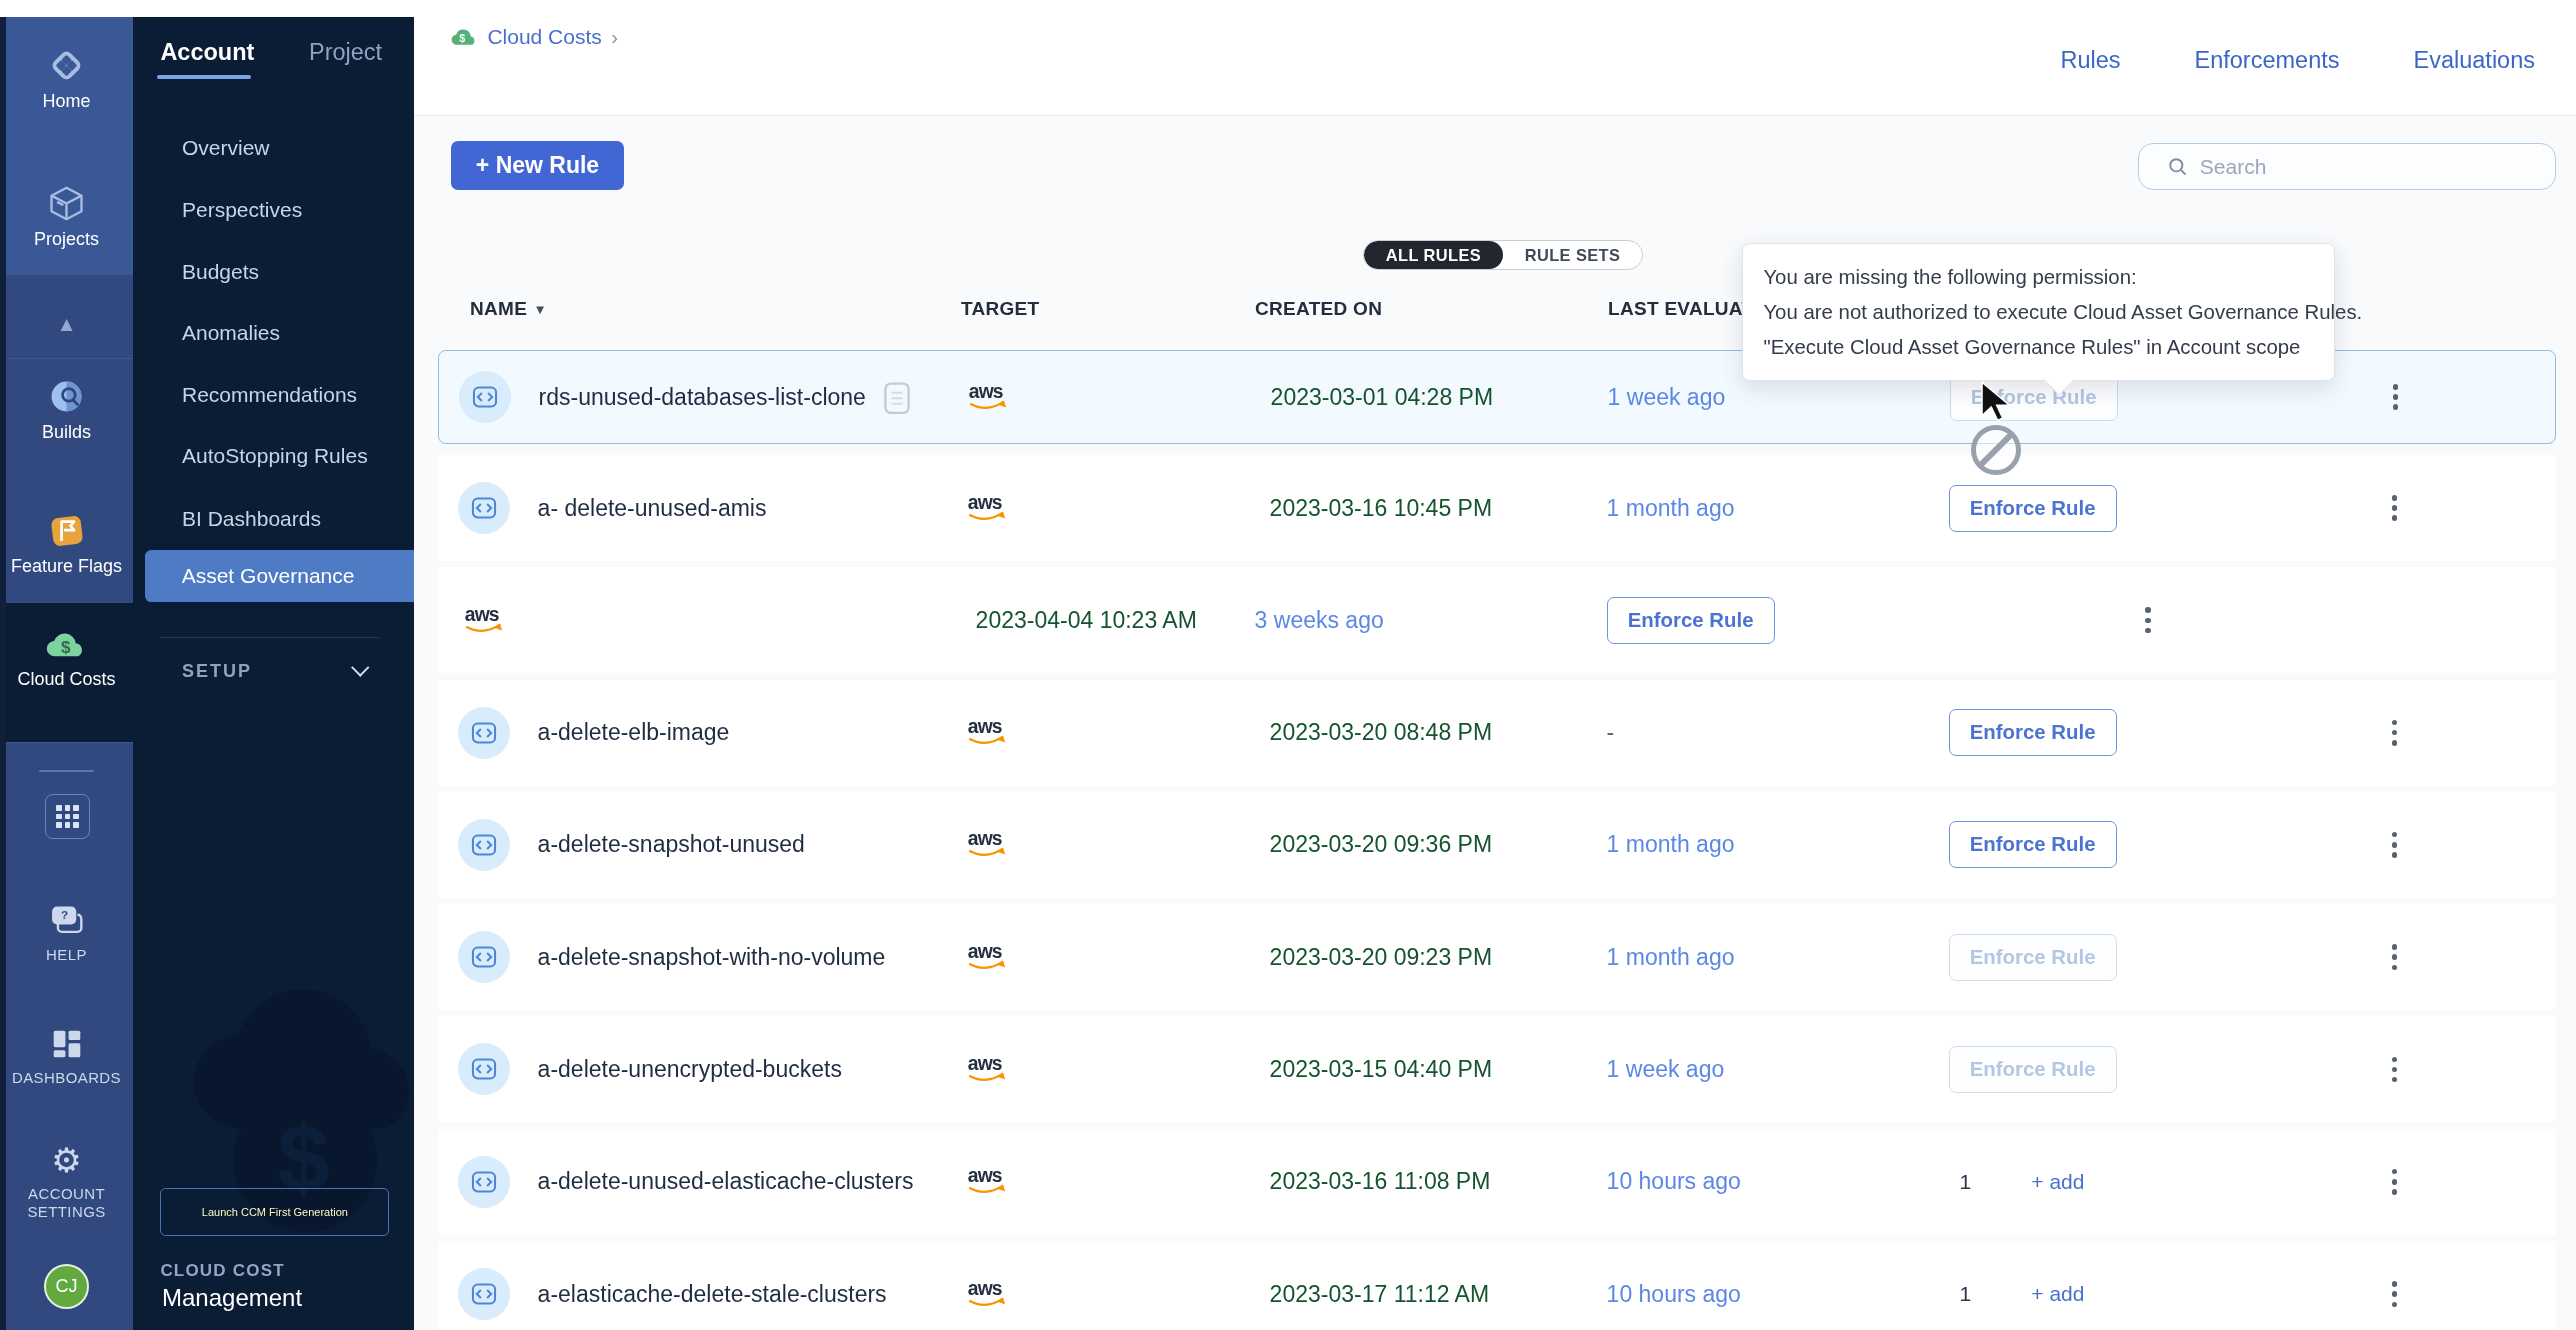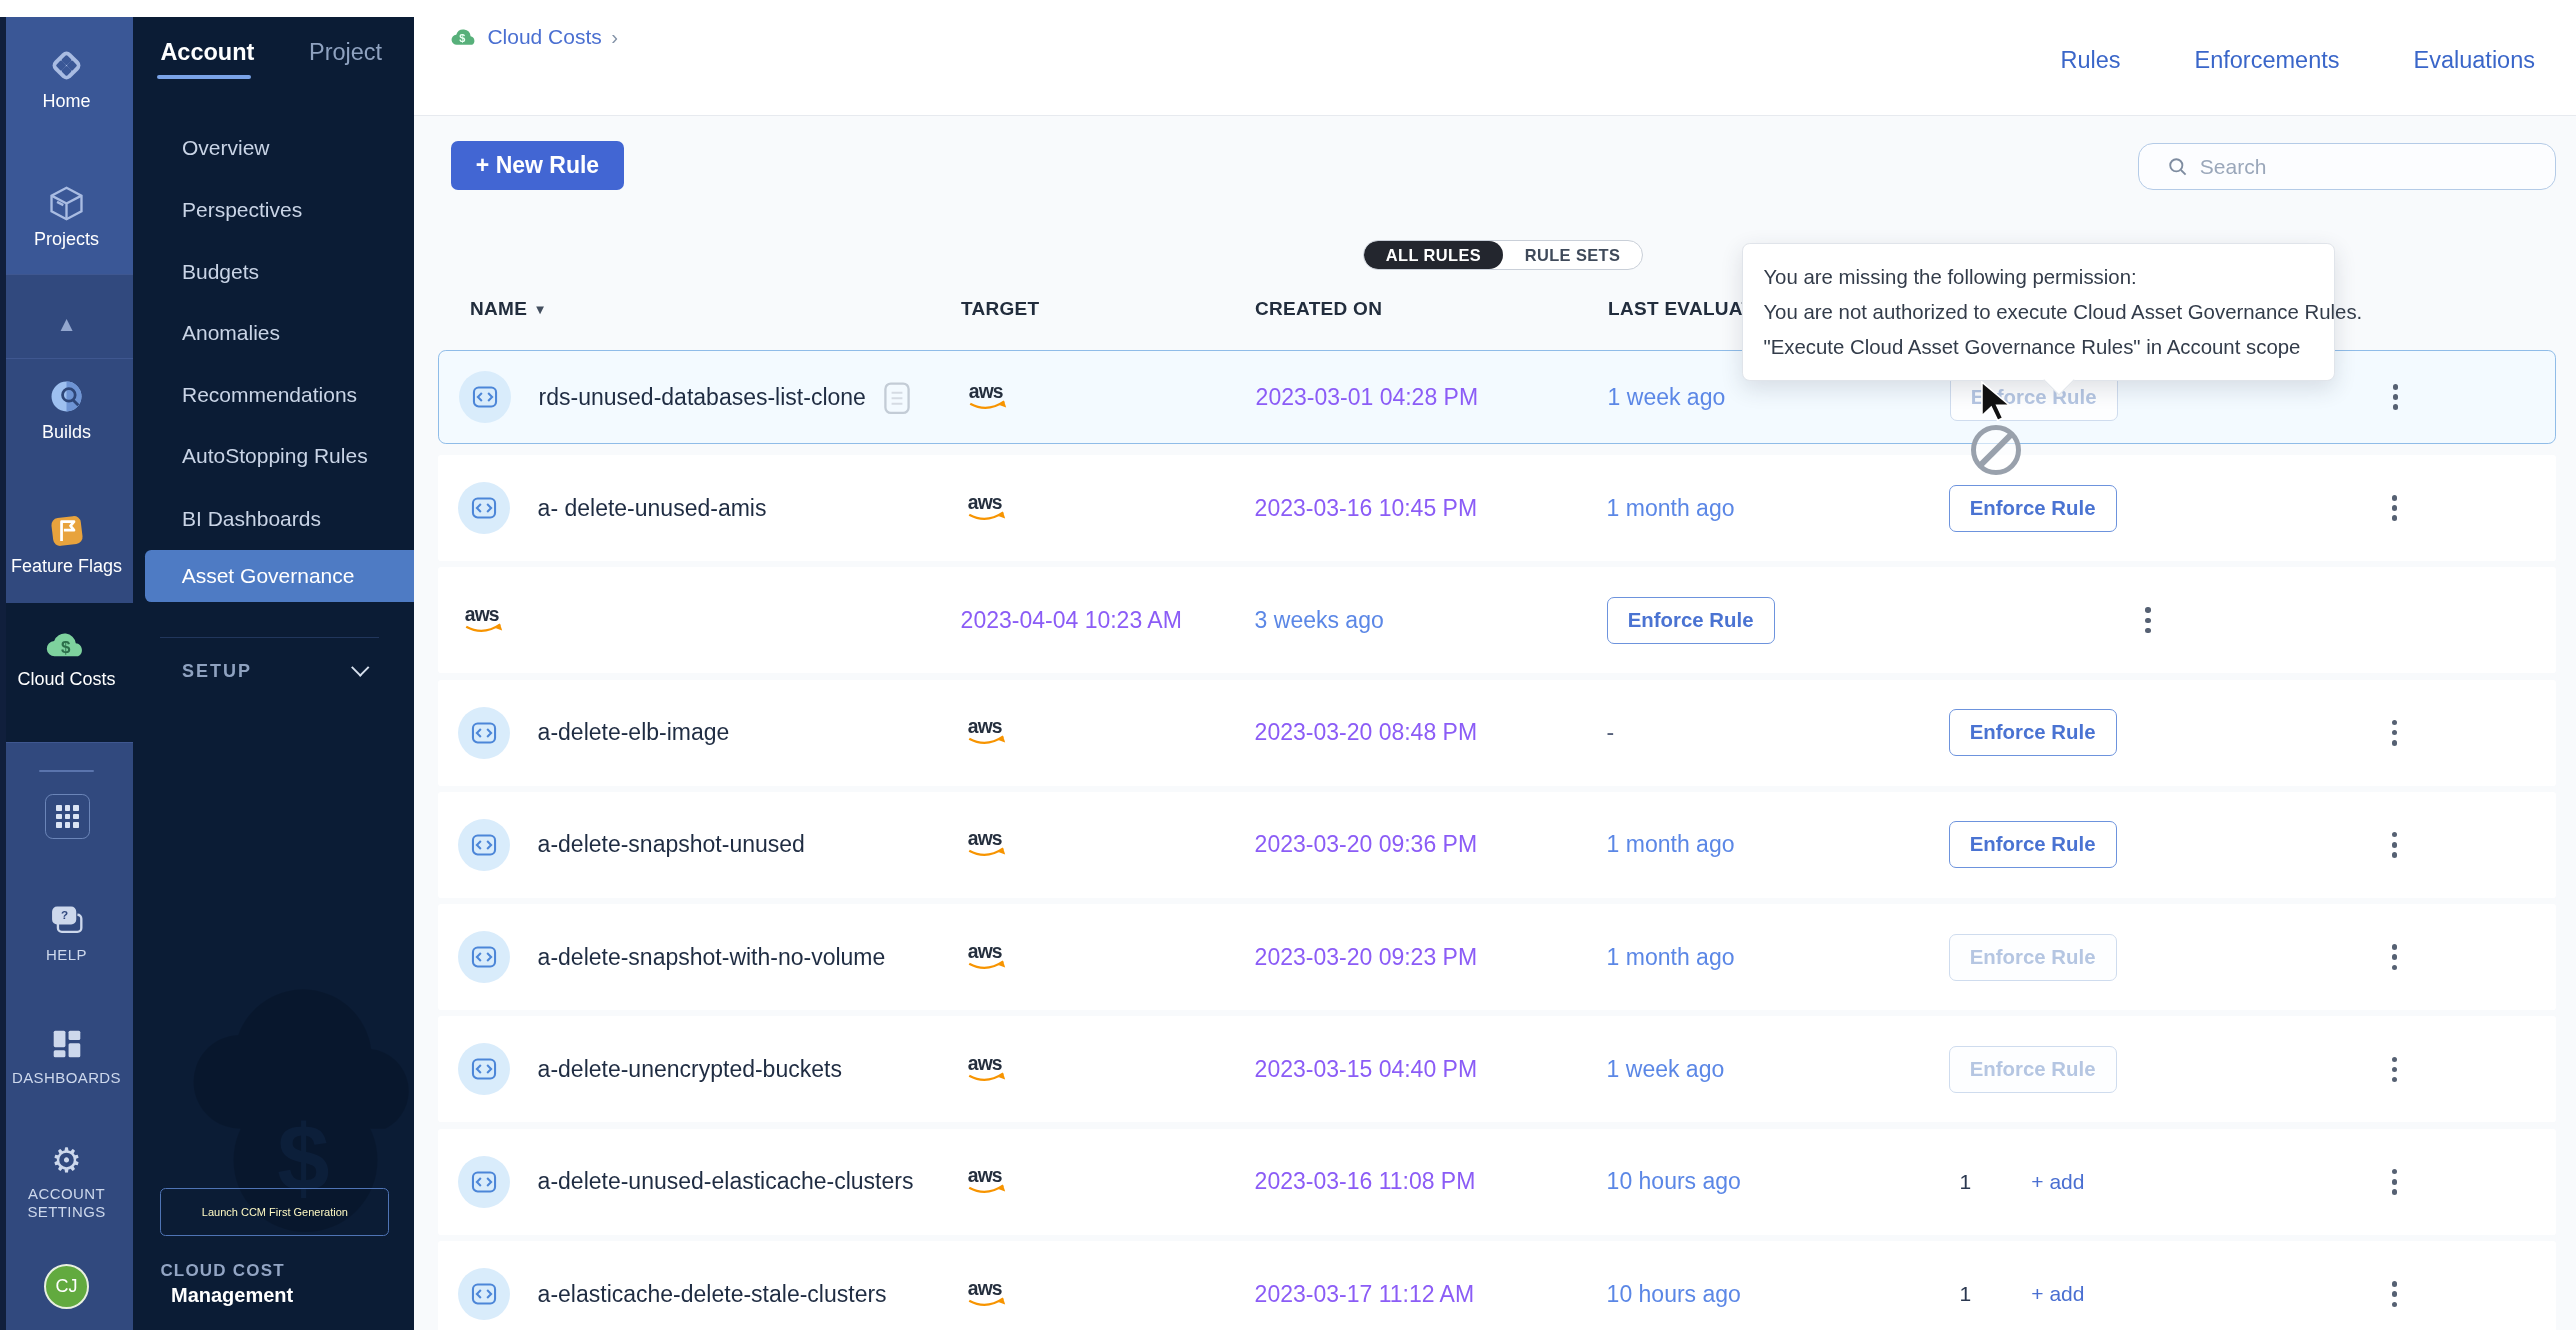--- a/index.html
+++ b/index.html
@@ -39,21 +39,21 @@
   .sb-selected{position:absolute;left:11.7px;width:269px;height:52px;background:#4e7bc4;border-radius:6.3px 0 0 6.3px;
     display:flex;align-items:center;padding-left:37px;font-size:21px;color:#fff;font-weight:500;}
   .sb-div{position:absolute;left:27.4px;width:219px;height:0.8px;background:#21365c;}
   .sb-setup{position:absolute;left:49px;font-size:18px;letter-spacing:2px;color:#8fa2c0;font-weight:bold;}
   .sb-chev{position:absolute;left:221px;width:12.5px;height:12.5px;border-right:2.3px solid #d7e0ee;
     border-bottom:2.3px solid #d7e0ee;transform:rotate(45deg);}
   .launch-btn{position:absolute;left:27.4px;top:1171px;width:229px;height:48px;border:1.6px solid #4f74b5;
     border-radius:5.5px;background:transparent;color:#fef9c3;font-size:11px;line-height:18px;
     display:flex;align-items:center;justify-content:center;text-align:center;font-family:inherit;}
   .sb-eyebrow{position:absolute;left:27.4px;top:1244px;font-size:17px;color:#93a5c4;letter-spacing:1.2px;font-weight:bold;}
-  .sb-product{position:absolute;left:38px;top:1267px;font-size:20px;color:#fff;font-weight:bold;}
+  .sb-product{position:absolute;left:29px;top:1267px;font-size:24px;color:#fff;font-weight:normal;}
   .watermark{position:absolute;left:47px;top:924px;opacity:.5;}
 
   
   .main{position:absolute;top:0;left:414px;width:2162px;height:1331px;background:#fff;}
   .content-bg{position:absolute;top:116px;left:0;right:0;bottom:0;background:#f8fafc;}
   .hdr-div{position:absolute;top:115px;left:0;width:100%;height:0.8px;background:#e7eaef;}
   .breadcrumb{position:absolute;top:25px;left:36px;display:flex;align-items:center;gap:9.4px;
     font-size:21px;color:#4a6fd1;font-weight:500;}
   .bc-sep{color:#8493a8;font-size:20.4px;}
   .page-title{position:absolute;top:55px;left:36px;font-size:35px;font-weight:bold;color:#181f2a;letter-spacing:0.2px;}
@@ -80,21 +80,21 @@
 
   .rows{position:absolute;top:350px;left:24px;width:2118px;height:981px;overflow:hidden;}
   .trow{display:grid;grid-template-columns:503px 294px 352px 342px 399px 94px 1fr;align-items:center;
     padding-left:19.6px;background:#fff;height:106px;margin-bottom:6.3px;border-radius:3.1px;}
   .trow.selected{height:94px;margin-bottom:11px;border:1.6px solid #8fbce8;background:#f3faff;border-radius:7.8px;}
   .cell{display:flex;align-items:center;}
   .rule-ic{width:52px;height:52px;border-radius:50%;background:#d9ecfb;display:flex;align-items:center;
     justify-content:center;flex:none;margin-right:28px;}
   .rule-name{font-size:23px;color:#1f2c42;font-weight:500;white-space:nowrap;}
   .copy-ic{margin-left:14px;flex:none;display:flex;}
-  .date-txt{font-size:23px;color:#8b5cf6;}
+  .date-txt{font-size:23px;color:#14532d;margin-left:15px;}
   .ago{font-size:23px;color:#5b87e6;}
   .ago.dash{color:#55607a;}
   .enforce{width:168px;height:47px;border-radius:7px;background:#fff;border:1.6px solid #6d93dd;color:#4a73d2;
     font-size:20.4px;font-weight:600;font-family:inherit;}
   .enforce.disabled{border-color:#cfdcee;color:#b5c6e2;background:#fdfeff;}
   .cnt{font-size:21px;color:#2b3850;margin-left:11px;}
   .addl{font-size:21px;color:#4a6fd1;font-weight:500;margin-left:60px;}
   .kebab{display:flex;flex-direction:column;gap:4.7px;align-items:center;justify-content:center;
     width:31px;cursor:pointer;margin:0 auto;}
   .kebab i{width:5.5px;height:5.5px;border-radius:50%;background:#566173;}

